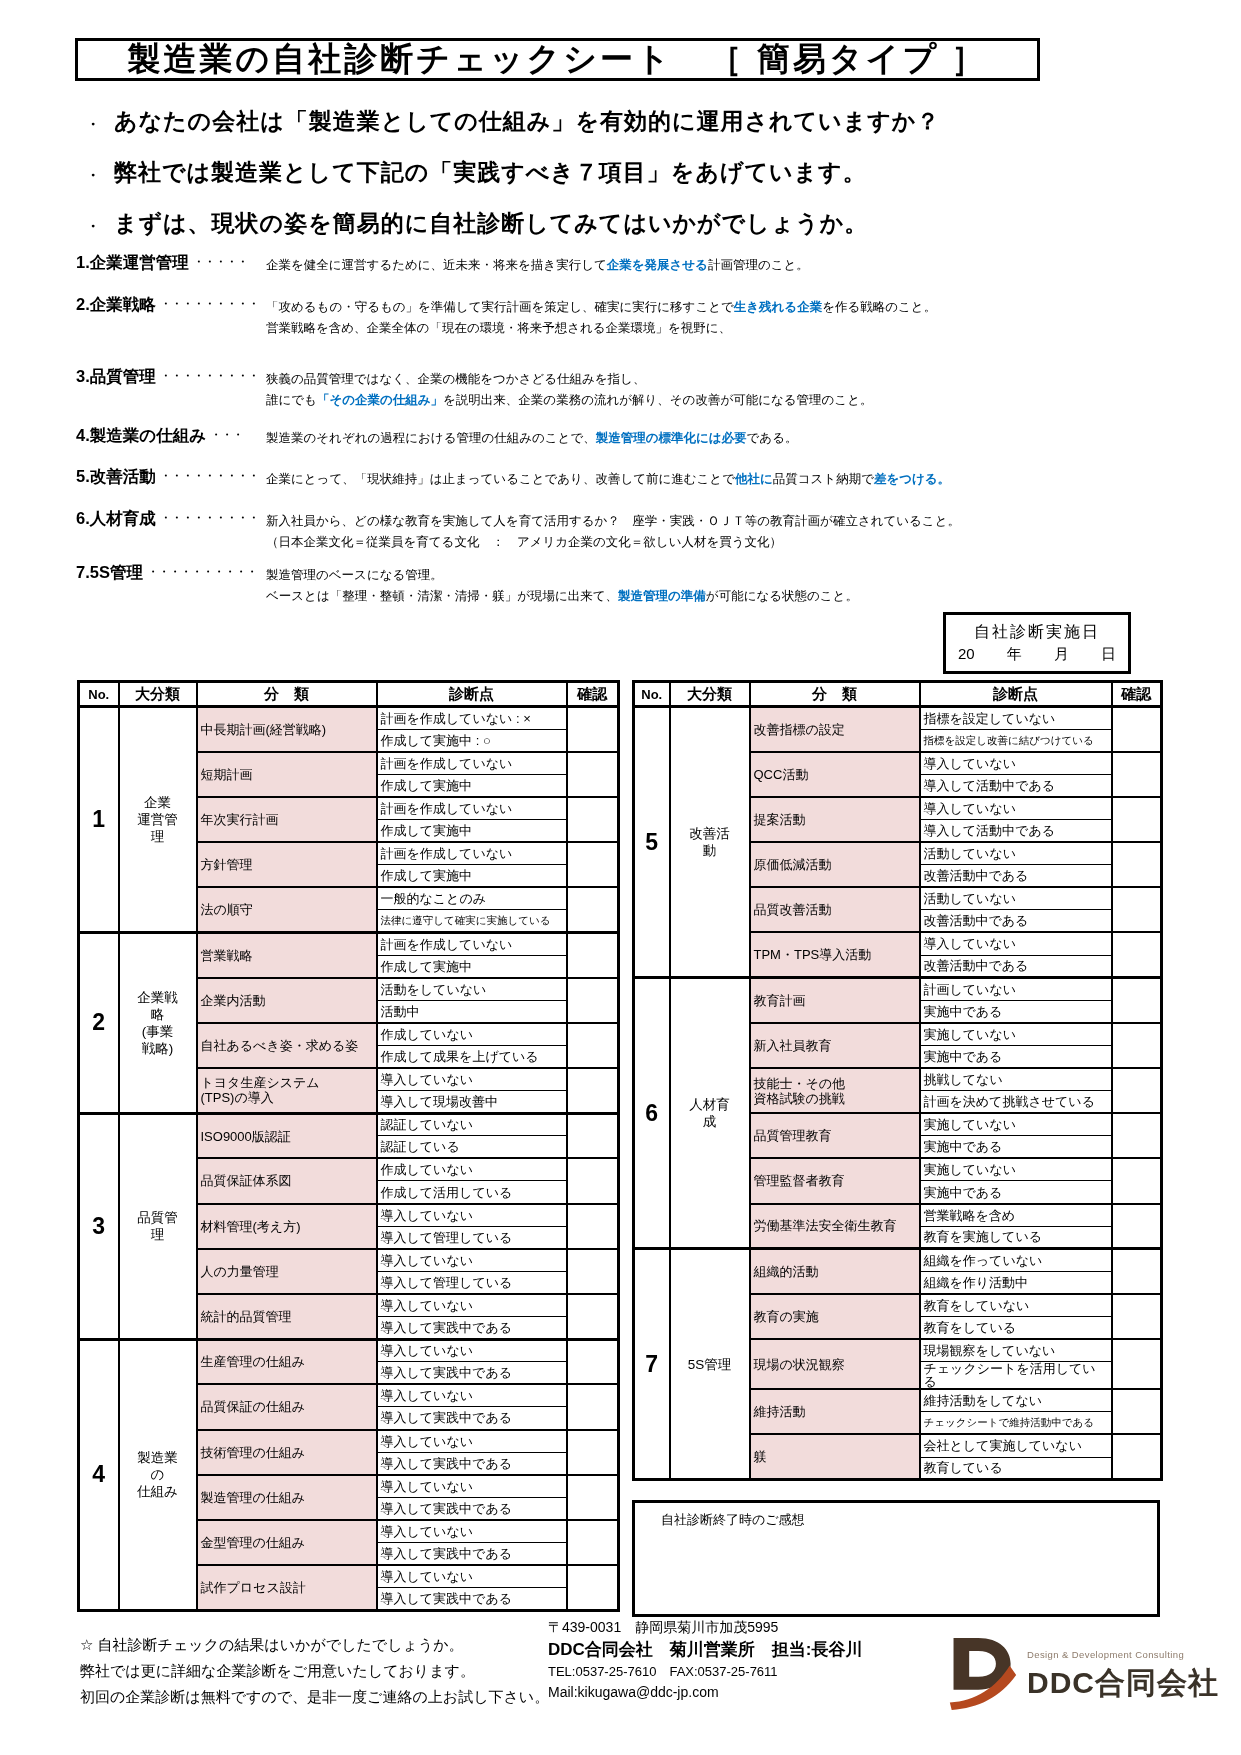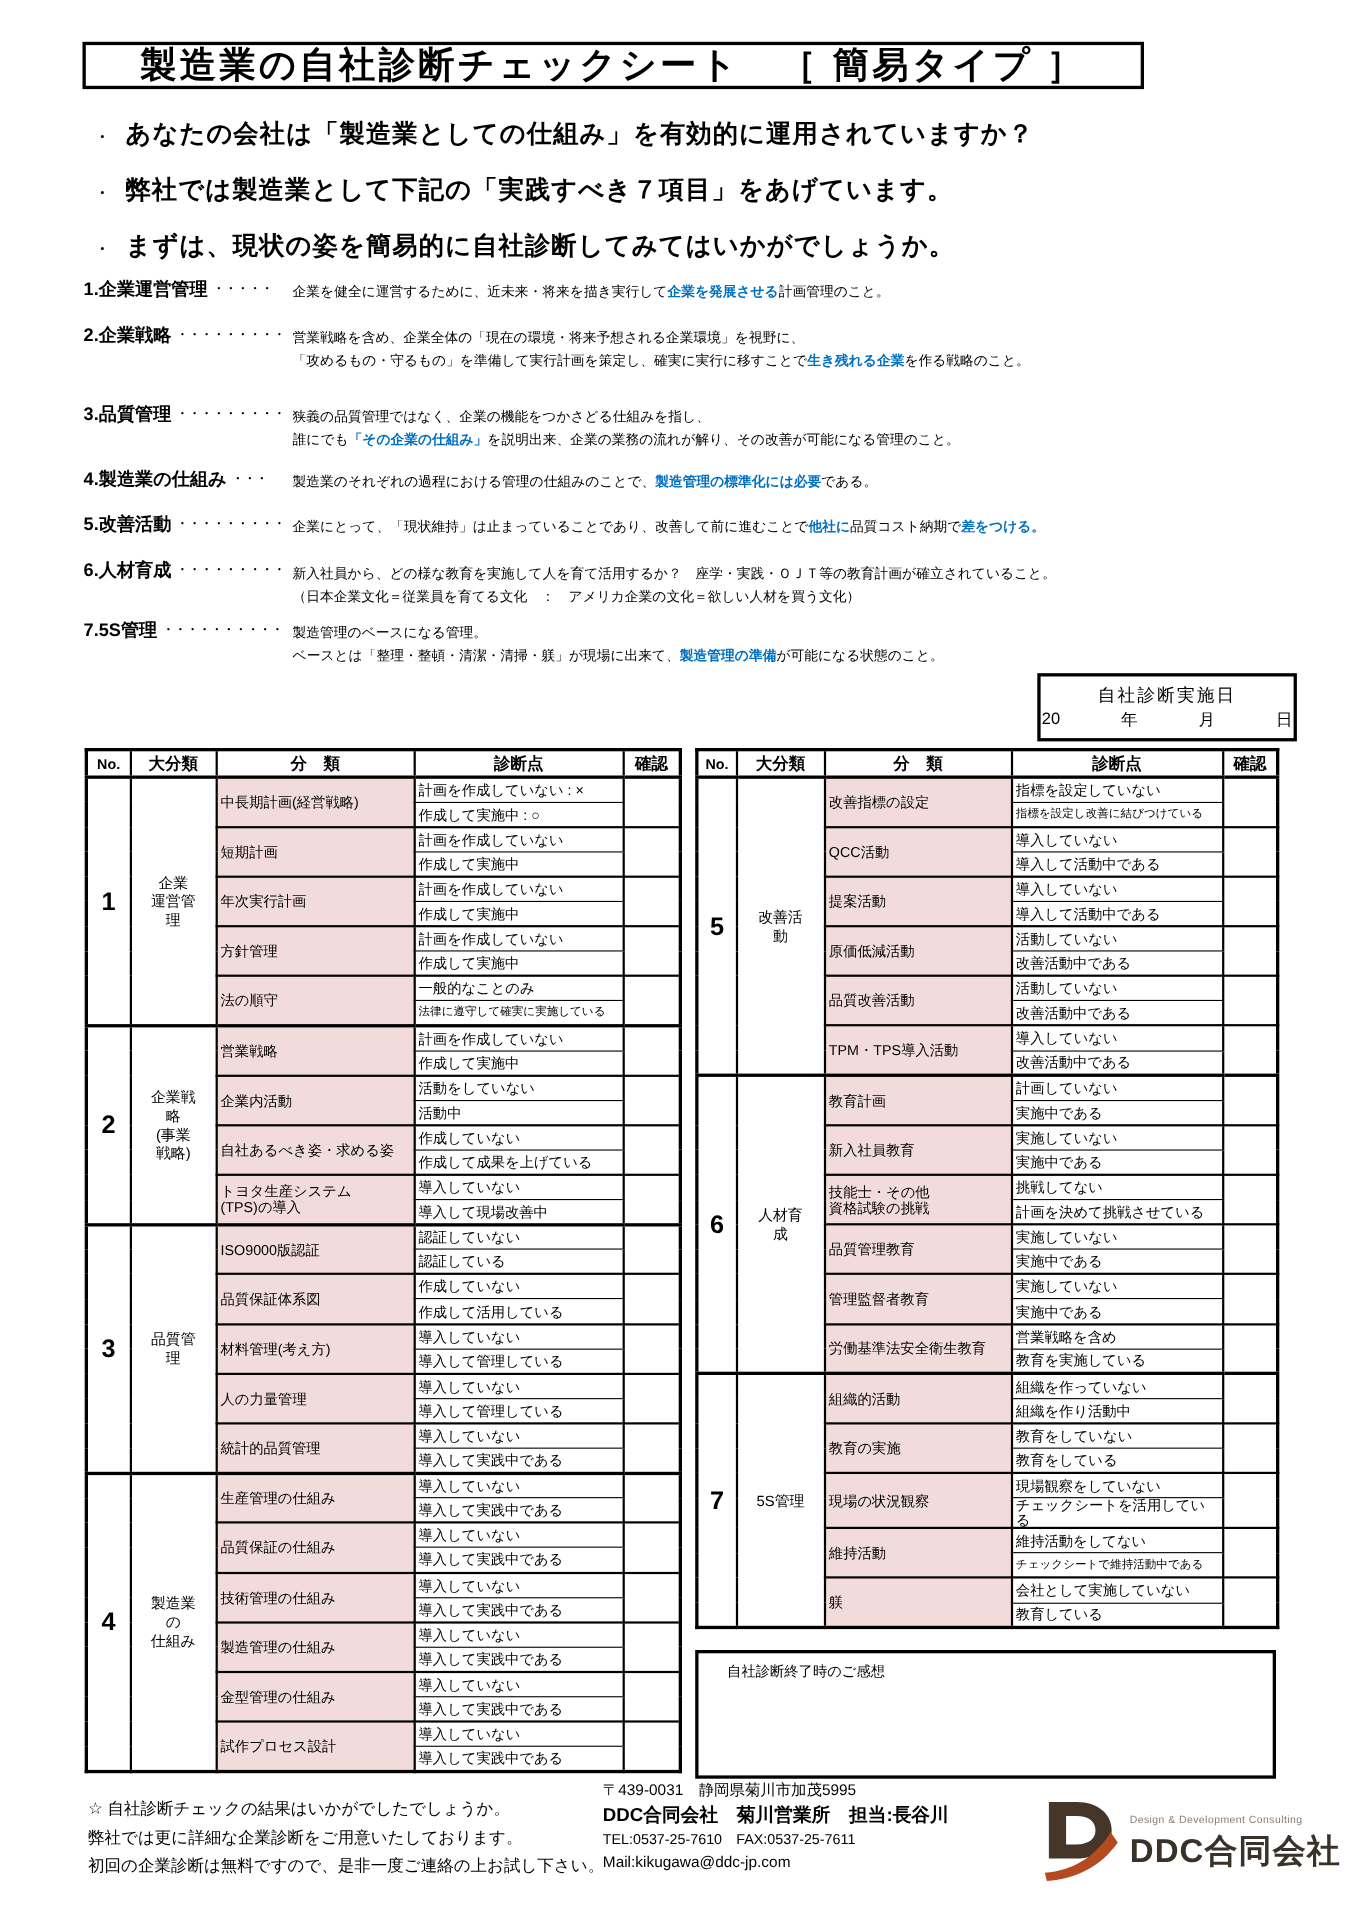--- a/index.html
+++ b/index.html
@@ -28,24 +28,24 @@
   .item:nth-child(5){margin-bottom:17px}
   .item:nth-child(6){margin-bottom:8px}
   .item-left { flex:0 0 190px; display:flex; align-items:center; white-space:nowrap; }
   .item-title { font-size:16.5px; font-weight:bold; }
   .item-dots { font-size:10px; font-weight:bold; letter-spacing:1px; margin-left:5px; position:relative; top:-1px; }
   .item-desc { font-size:12.5px; line-height:21.5px; padding-top:3px; }
   .desc-line { white-space:nowrap;font-family:Liberation Serif, serif; }
   .item-desc .blue { color:#0070c0; font-weight:bold; }
 
   
-  .date-box { position:absolute; left:943px; top:612px; width:236px; height:62px;
+  .date-box { position:absolute; left:943px; top:612px; width:188px; height:62px;
     border:3px solid #000; display:flex; flex-direction:column; justify-content:center; background:#fff; }
   .date-title { text-align:center; font-size:16px; letter-spacing:2px; }
-  .date-row { display:flex; justify-content:space-between; padding:0 1px; font-size:15px; margin-top:2px; }
+  .date-row { display:flex; justify-content:space-between; padding:0 12px; font-size:15px; margin-top:2px; }
 
   
   .tbl { border-collapse:collapse; table-layout:fixed; border:3px solid #000; background:#fff; }
   #left-table { position:absolute; left:77px; top:680px; }
   #right-table { position:absolute; left:632px; top:680px; }
   .tbl th { border:2px solid #000; height:25px; font-weight:bold; font-size:15px; padding:0; text-align:center; background:#fff; }
   .tbl th.no-h { font-size:13px; }
   .tbl td { border:2px solid #000; font-size:13px; padding:0 3px; vertical-align:middle; }
   td.no-cell { text-align:center; font-weight:bold; font-size:23px; padding:0; background:#fff; }
   td.cat-cell { text-align:center; font-size:13.5px; white-space:pre-line; line-height:17px; padding:16px; background:#fff; }
@@ -107,22 +107,22 @@
         <div class="item-desc">
           <div class="desc-line"><span>企業を健全に運営するために、近未来・将来を描き実行して</span><span class="blue">企業を発展させる</span><span>計画管理のこと。</span></div>
         </div>
       </div>
       <div class="item">
         <div class="item-left">
           <span class="item-title">2.企業戦略</span>
           <span class="item-dots">・・・・・・・・・</span>
         </div>
         <div class="item-desc">
+          <div class="desc-line"><span>「攻めるもの・守るもの」を準備して実行計画を策定し、確実に実行に移すことで</span><span class="blue">生き残れる企業</span><span>を作る戦略のこと。</span></div>
           <div class="desc-line"><span>営業戦略を含め、企業全体の「現在の環境・将来予想される企業環境」を視野に、</span></div>
-          <div class="desc-line"><span>「攻めるもの・守るもの」を準備して実行計画を策定し、確実に実行に移すことで</span><span class="blue">生き残れる企業</span><span>を作る戦略のこと。</span></div>
         </div>
       </div>
       <div class="item">
         <div class="item-left">
           <span class="item-title">3.品質管理</span>
           <span class="item-dots">・・・・・・・・・</span>
         </div>
         <div class="item-desc">
           <div class="desc-line"><span>狭義の品質管理ではなく、企業の機能をつかさどる仕組みを指し、</span></div>
           <div class="desc-line"><span>誰にでも</span><span class="blue">「その企業の仕組み」</span><span>を説明出来、企業の業務の流れが解り、その改善が可能になる管理のこと。</span></div>

